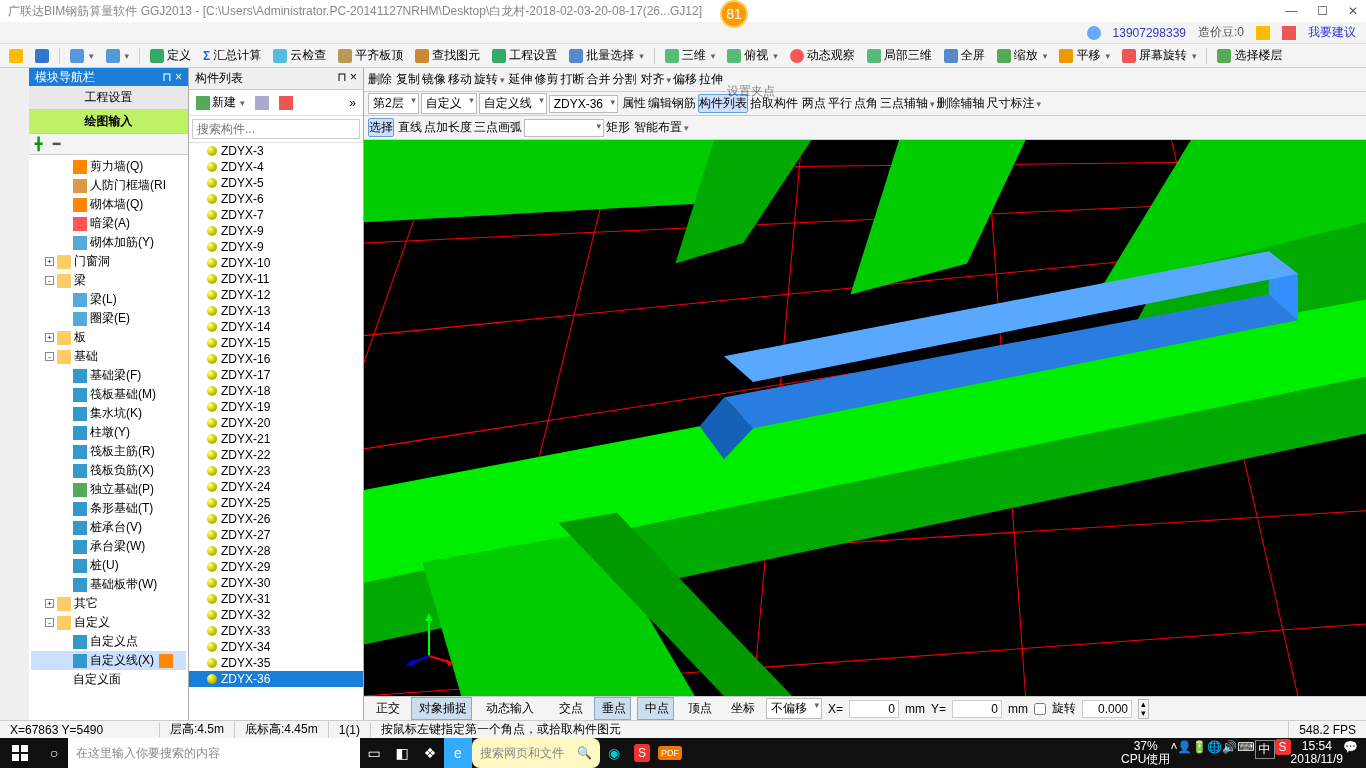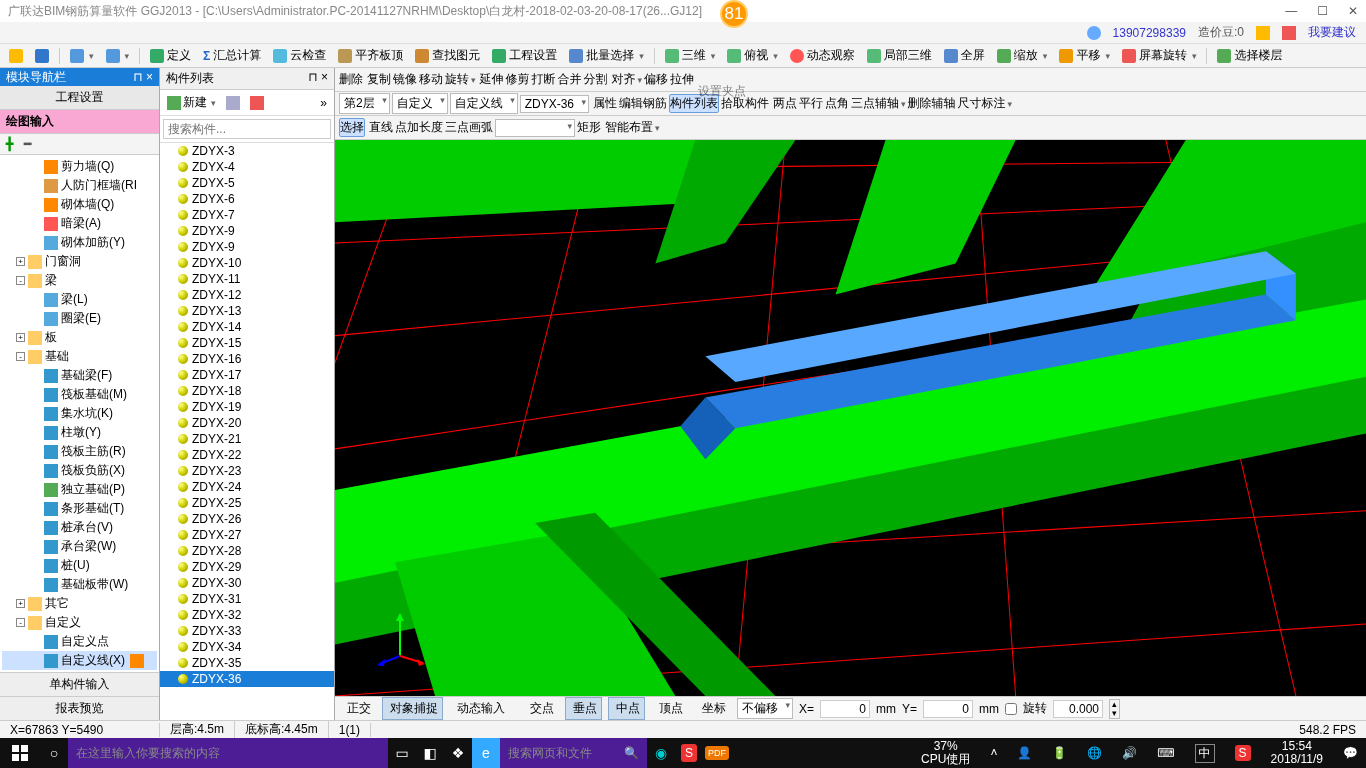--- a/index.html
+++ b/index.html
@@ -3,39 +3,39 @@
 <meta charset="utf-8">
 <style>
 * { margin: 0; padding: 0; box-sizing: border-box; font-family: "Microsoft YaHei", SimSun, sans-serif; font-size: 12px; }
 body { background: #f0f0f0; width: 1366px; height: 768px; overflow: hidden; position: relative; }
 
 .titlebar { height: 22px; background: #fff; display: flex; align-items: center; padding: 0 4px; color: #888; }
 .titlebar .title-text { flex: 1; white-space: nowrap; overflow: hidden; }
 .titlebar .winbtns { display: flex; gap: 12px; color: #555; }
 .titlebar .winbtns span { cursor: pointer; padding: 0 4px; }
 
-.badge-circle { position: absolute; top: 0px; left: 720px; width: 28px; height: 28px; border-radius: 50%; background: #f90; color: #fff; display: flex; align-items: center; justify-content: center; font-size: 17px; border: 2px solid #fc6; z-index: 100; }
+.badge-circle { position: absolute; top: 0px; left: 720px; width: 28px; height: 28px; border-radius: 50%; background: #f90; color: #fff; display: flex; align-items: center; justify-content: center; font-size: 14px; border: 2px solid #fc6; z-index: 100; }
 
 .userbar { height: 22px; background: #f4f4f4; display: flex; justify-content: flex-end; align-items: center; gap: 12px; padding: 0 10px; border-bottom: 1px solid #ddd; }
 .userbar span { color: #33c; cursor: pointer; text-align: center; }
 .userbar .ico { width: 14px; height: 14px; display: inline-block; }
 
 .toolbar { height: 24px; background: #f4f4f4; display: flex; align-items: center; padding: 0 4px; border-bottom: 1px solid #ccc; gap: 2px; }
 .toolbar .tbtn { display: inline-flex; align-items: center; gap: 3px; padding: 2px 5px; cursor: pointer; white-space: nowrap; border-radius: 2px; }
 .toolbar .sep { width: 1px; height: 16px; background: #ccc; margin: 0 3px; }
 .toolbar .ico { width: 14px; height: 14px; display: inline-block; border-radius: 2px; }
 .dd-arrow::after { content: "▾"; font-size: 9px; margin-left: 2px; color: #666; }
 
-.main { display: flex; height: calc(768px - 22px - 22px - 24px - 30px - 18px); }
+.main { display: flex; height: calc(768px - 22px - 22px - 24px - 30px - 18px); padding-left: 29px; }
 
 .left-panel { width: 160px; background: #f4f4f4; border-right: 1px solid #aaa; display: flex; flex-direction: column; }
 .panel-hdr { background: #1a7dd8; color: #fff; padding: 2px 6px; display: flex; align-items: center; justify-content: space-between; height: 18px; }
 .panel-hdr .x { cursor: pointer; }
 .panel-tab { background: #e8e8e8; padding: 3px 6px; border-bottom: 1px solid #ccc; text-align: center; cursor: pointer; }
-.panel-subtab { background: #f9a8d4; padding: 3px 6px; border-bottom: 1px solid #ccc; cursor: pointer; font-weight: bold; }
+.panel-subtab { background: #bef264; padding: 3px 6px; border-bottom: 1px solid #ccc; text-align: center; cursor: pointer; font-weight: bold; }
 .mini-icons { display: flex; gap: 4px; padding: 3px 6px; border-bottom: 1px solid #ccc; }
 .mini-icons span { width:14px; height:14px; display:inline-block; cursor:pointer; }
 
 .tree { flex: 1; overflow-y: auto; overflow-x: hidden; background: #fff; padding: 2px; }
 .tree .node { display: flex; align-items: center; gap: 3px; padding: 1px 2px; cursor: pointer; white-space: nowrap; }
 .tree .node.sel { background: #cce0ff; }
 .tree .indent1 { padding-left: 14px; }
 .tree .indent3 { padding-left: 42px; }
 .tree .exp { width: 9px; height: 9px; border: 1px solid #888; display: inline-flex; align-items: center; justify-content: center; font-size: 8px; line-height: 1; }
 .tree .ico { width: 14px; height: 14px; display: inline-block; }
@@ -65,22 +65,22 @@
 .statusbar .sbtn.active { background: #cde; border-color: #8ac; }
 .statusbar input[type=text] { width: 50px; padding: 1px 3px; border: 1px solid #ccc; text-align: right; }
 .statusbar .chk { width:12px; height:12px; }
 
 .bottomline { height: 18px; background: #f4f4f4; display: flex; align-items: center; border-top: 1px solid #ccc; }
 .bottomline > div { padding: 0 10px; border-right: 1px solid #ccc; }
 .bottomline .fps { margin-left: auto; border: none; }
 
 .taskbar { height: 30px; background: #101010; display: flex; align-items: center; color: #fff; }
 .taskbar .start { width: 40px; height: 30px; display: flex; align-items: center; justify-content: center; cursor: pointer; }
-.taskbar .search { display: flex; align-items: center; background: #4c1d95; height: 30px; width: 320px; padding: 0 8px; gap: 6px; color: #888; }
-.taskbar .tray { margin-left: auto; display: flex; align-items: center; gap: 20px; padding: 0 8px; }
+.taskbar .search { display: flex; align-items: center; background: #ffffff; height: 30px; width: 292px; padding: 0 8px; gap: 6px; color: #888; }
+.taskbar .tray { margin-left: auto; display: flex; align-items: flex-start; gap: 0; padding: 0 8px; }
 .taskbar .tray .clock { text-align: center; line-height: 1.1; font-size: 11px; }
 .taskbar .ticon { width: 28px; height: 30px; display: flex; align-items: center; justify-content: center; cursor: pointer; font-size: 14px; }
 
 .sel-dd { border: 1px solid #bbb; padding: 1px 14px 1px 4px; background: #fff; cursor: pointer; position: relative; }
 .sel-dd::after { content: "▾"; position: absolute; right: 2px; top: 1px; font-size: 9px; color: #666; }
 
 .active-tool { background: #cce0ff; border: 1px solid #6a9edb; border-radius: 2px; }
 </style>
 </head>
 <body>
@@ -314,24 +314,20 @@
         </div>
       <div class="node indent3 sel">
           <span class="ico" style="background:#39c;"></span>
           <span>自定义线(X)</span>
           <span class="ico" style="background:#f80;margin-left:2px;"></span>
         </div>
       <div class="node indent3">
           <span>自定义面</span>
         </div>
 
-    </div>
-    <div class="bottom-tabs">
-      <div>单构件输入</div>
-      <div>报表预览</div>
     </div>
   </div>
 
   <div class="component-panel">
     <div class="comp-hdr">
       <span>构件列表</span>
       <div><span>⊓</span> <span>×</span></div>
     </div>
     <div class="comp-toolbar">
       <span class="btn dd-arrow">
@@ -639,41 +635,42 @@
       <span style="border:1px solid #bbb;padding:0 2px;font-size:9px;line-height:1;">▴<br>▾</span>
     </div>
   </div>
 </div>
 
 <div class="bottomline">
   <div style="width:160px;">X=67863 Y=5490</div>
   <div>层高:4.5m</div>
   <div>底标高:4.45m</div>
   <div>1(1)</div>
+  <div style="flex:1;">按鼠标左键指定第一个角点，或拾取构件图元</div>
   <div class="fps">548.2 FPS</div>
 </div>
 
 <div class="taskbar">
   <div class="start">
     <svg width="16" height="16">
         <rect x="0" y="0" width="7" height="7" fill="#fff"></rect>
         <rect x="9" y="0" width="7" height="7" fill="#fff"></rect>
         <rect x="0" y="9" width="7" height="7" fill="#fff"></rect>
         <rect x="9" y="9" width="7" height="7" fill="#fff"></rect>
       </svg>
   </div>
   <div class="ticon">○</div>
   <div class="search">
       <span>在这里输入你要搜索的内容</span>
     </div>
   <div class="ticon">▭</div>
   <div class="ticon" style="color:#fff;">◧</div>
   <div class="ticon" style="color:#fff;">❖</div>
   <div class="ticon" style="background:#3af;color:#fff;">e</div>
-  <div class="search" style="width:147px;background:#4c1d95;">
+  <div class="search" style="width:128px;background:#fef9c3;border-radius:8px;">
       <span>搜索网页和文件</span>
       <span style="margin-left:auto;">🔍</span>
     </div>
   <div class="ticon" style="color:#0cc;">◉</div>
   <div class="ticon">
       <span style="background:#e33;padding:2px 4px;border-radius:3px;">S</span>
     </div>
   <div class="ticon">
       <span style="background:#e70;padding:2px 3px;border-radius:3px;font-size:9px;">PDF</span>
     </div>

